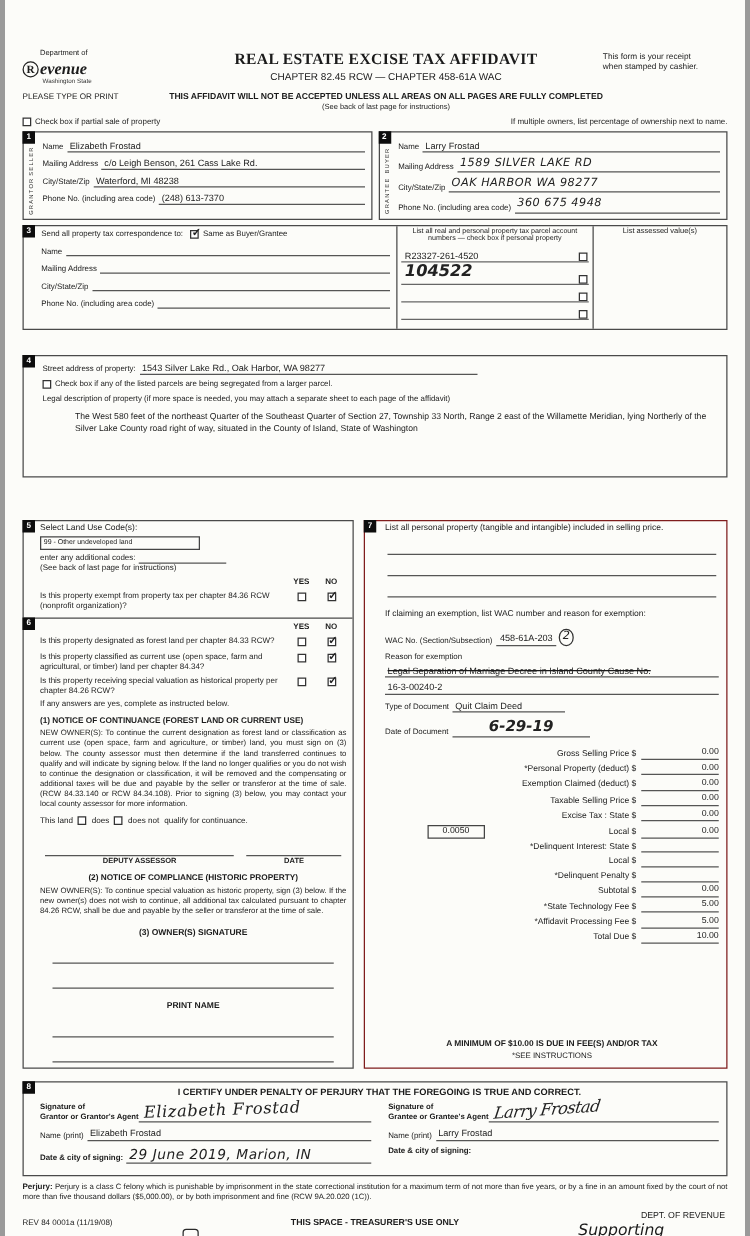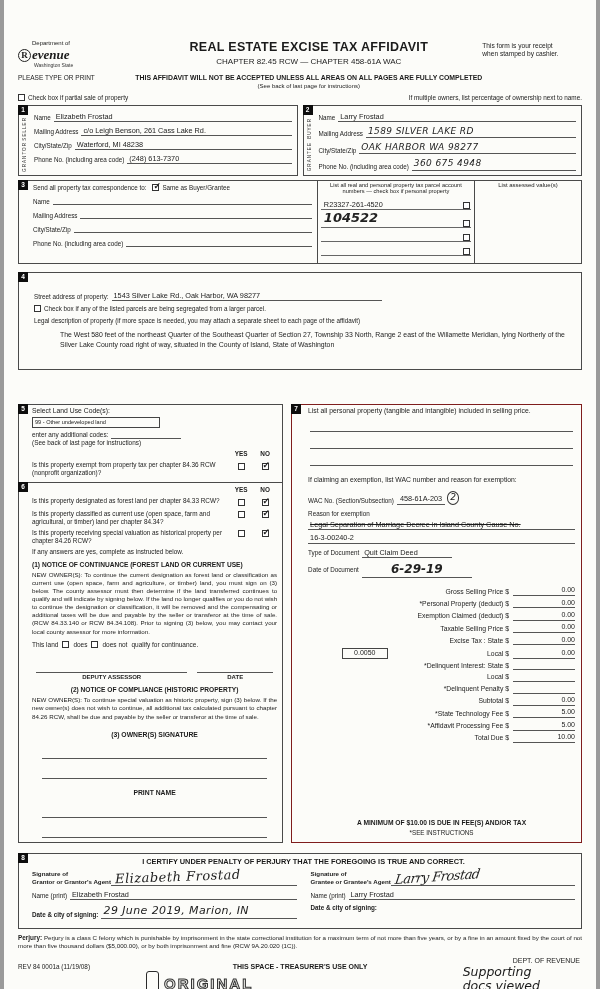--- a/index.html
+++ b/index.html
@@ -10,21 +10,21 @@
   
   .hdr{display:flex;align-items:flex-start}
   .logo{width:120px}
   .logo-dept{font-size:6px;margin-left:14px}
   .logo-rev{font-family:"Liberation Serif",serif;font-weight:bold;font-style:italic;font-size:13px;line-height:14px}
   .logo-r{display:inline-block;width:13px;height:13px;border:1.5px solid #222;border-radius:50%;
           text-align:center;line-height:11px;font-size:9px;font-style:normal;margin-right:1px;vertical-align:middle}
   .logo-ws{font-size:5px;margin-left:16px;color:#333}
   .typeprint{font-size:6.5px;margin-top:6px}
   .titleblock{flex:1;text-align:center}
-  .title{font-family:Liberation Sans, sans-serif;font-weight:bold;font-size:12.5px;letter-spacing:.3px}
+  .title{font-family:Liberation Serif, serif;font-weight:bold;font-size:12.5px;letter-spacing:.3px}
   .subtitle{font-size:8px;margin-top:1px}
   .warn{font-weight:bold;font-size:6.9px;margin-top:7px;white-space:nowrap}
   .seeback{font-size:6px;margin-top:1px}
   .receipt{width:102px;font-size:6.6px;text-align:left;padding-top:2px}
   
   .small{font-size:6.4px}
   .lbl{font-size:6.3px;white-space:nowrap;margin-right:3px}
   .cb{display:inline-block;width:7px;height:7px;border:1px solid #333;background:#fff;
       vertical-align:middle;position:relative;flex:none}
   .ck{position:absolute;left:0;top:-3px;font-size:9px;font-weight:bold;color:#222;line-height:9px}
@@ -51,21 +51,21 @@
   .sendrow{display:flex;align-items:center;gap:3px}
   .s3r{flex:1;border-left:1px solid #4a4a4a;display:flex}
   .parcels{flex:1.5;border-right:1px solid #4a4a4a;padding:1px 3px;display:flex;flex-direction:column}
   .parcel-hdr{font-size:5.7px;text-align:center;line-height:1.2;margin-bottom:1px}
   .prow{display:flex;align-items:flex-end;border-bottom:1px solid #666;min-height:14px;padding:0 1px}
   .pval{flex:1;padding:0 2px}
   .hwbig{font-family:"DejaVu Sans",sans-serif;font-style:italic;font-weight:bold;font-size:13px;color:#222}
   .assessed{flex:1;padding:1px 3px}
   .ass-hdr{font-size:6px;text-align:center}
   
-  .s4{border:1px solid #4a4a4a;margin-top:8px;position:relative;padding:17px 6px 5px 15px;min-height:98px}
+  .s4{border:1px solid #4a4a4a;margin-top:20px;position:relative;padding:4px 6px 5px 15px;min-height:98px}
   .legal{font-size:6.9px;margin:6px 6px 0 26px;line-height:1.35}
   
   .mid{display:flex;gap:8px;margin-top:34px;min-height:432px;align-items:stretch}
   .colL{width:47%;border:1px solid #4a4a4a;position:relative;padding:2px 5px 4px 13px;display:flex;flex-direction:column}
   .colR{flex:1;border:1px solid #7f1d1d;position:relative;padding:2px 6px 5px 16px;display:flex;flex-direction:column}
   .codebox{border:1px solid #444;width:128px;min-height:10px;font-size:5.6px;padding:1px 2px;margin-top:2px}
   .addl{display:flex;align-items:flex-end;gap:3px;margin-top:3px;font-size:6.4px}
   .shortline{width:70px;border-bottom:1px solid #555;height:8px}
   .ynhdr{display:flex;justify-content:flex-end;font-weight:bold;font-size:6.4px;margin-top:3px}
   .ynhdr span{width:24px;text-align:center}
@@ -82,21 +82,21 @@
   .as-lbl{font-weight:bold;font-size:6px;margin-top:1px}
   .sigctr{text-align:center;font-weight:bold;font-size:6.8px;margin-top:10px}
   .s6lines{margin:10px 10px 0}
   
   .ppl,.exl{font-size:6.8px;line-height:1.3}
   .s7 .uline{margin:7px 2px 0}
   .wacrow{display:flex;align-items:flex-end;margin-top:6px}
   .circ{border:1px solid #333;border-radius:50%;padding:0 2px;margin-left:2px;font-size:9px}
   .reason{border-bottom:1px solid #555;min-height:10px;margin-top:3px;padding:0 2px}
   .strike{text-decoration:line-through}
-  .docrow{display:flex;align-items:center;margin-top:4px}
+  .docrow{display:flex;align-items:flex-end;margin-top:4px}
   .hwdate{font-family:"DejaVu Sans",sans-serif;font-style:italic;font-weight:bold;font-size:12px;color:#222;text-align:center}
   .fees{margin-top:6px}
   .fee{display:flex;justify-content:flex-end;align-items:flex-end;margin-top:2.6px}
   .fl{font-size:6.8px;text-align:right;white-space:nowrap}
   .fv{width:62px;border-bottom:1px solid #555;text-align:right;font-size:7px;margin-left:4px;min-height:9px}
   .rate{border:1px solid #444;font-size:7px;padding:0 11px;margin-right:auto;margin-left:34px}
   .minnote{margin-top:auto;text-align:center;font-weight:bold;font-size:6.7px;padding-top:8px}
   .seeins{text-align:center;font-size:6.3px;margin-top:1px}
   
   .s8{border:1px solid #4a4a4a;margin-top:10px;position:relative;padding:2px 6px 5px 13px;min-height:76px}

